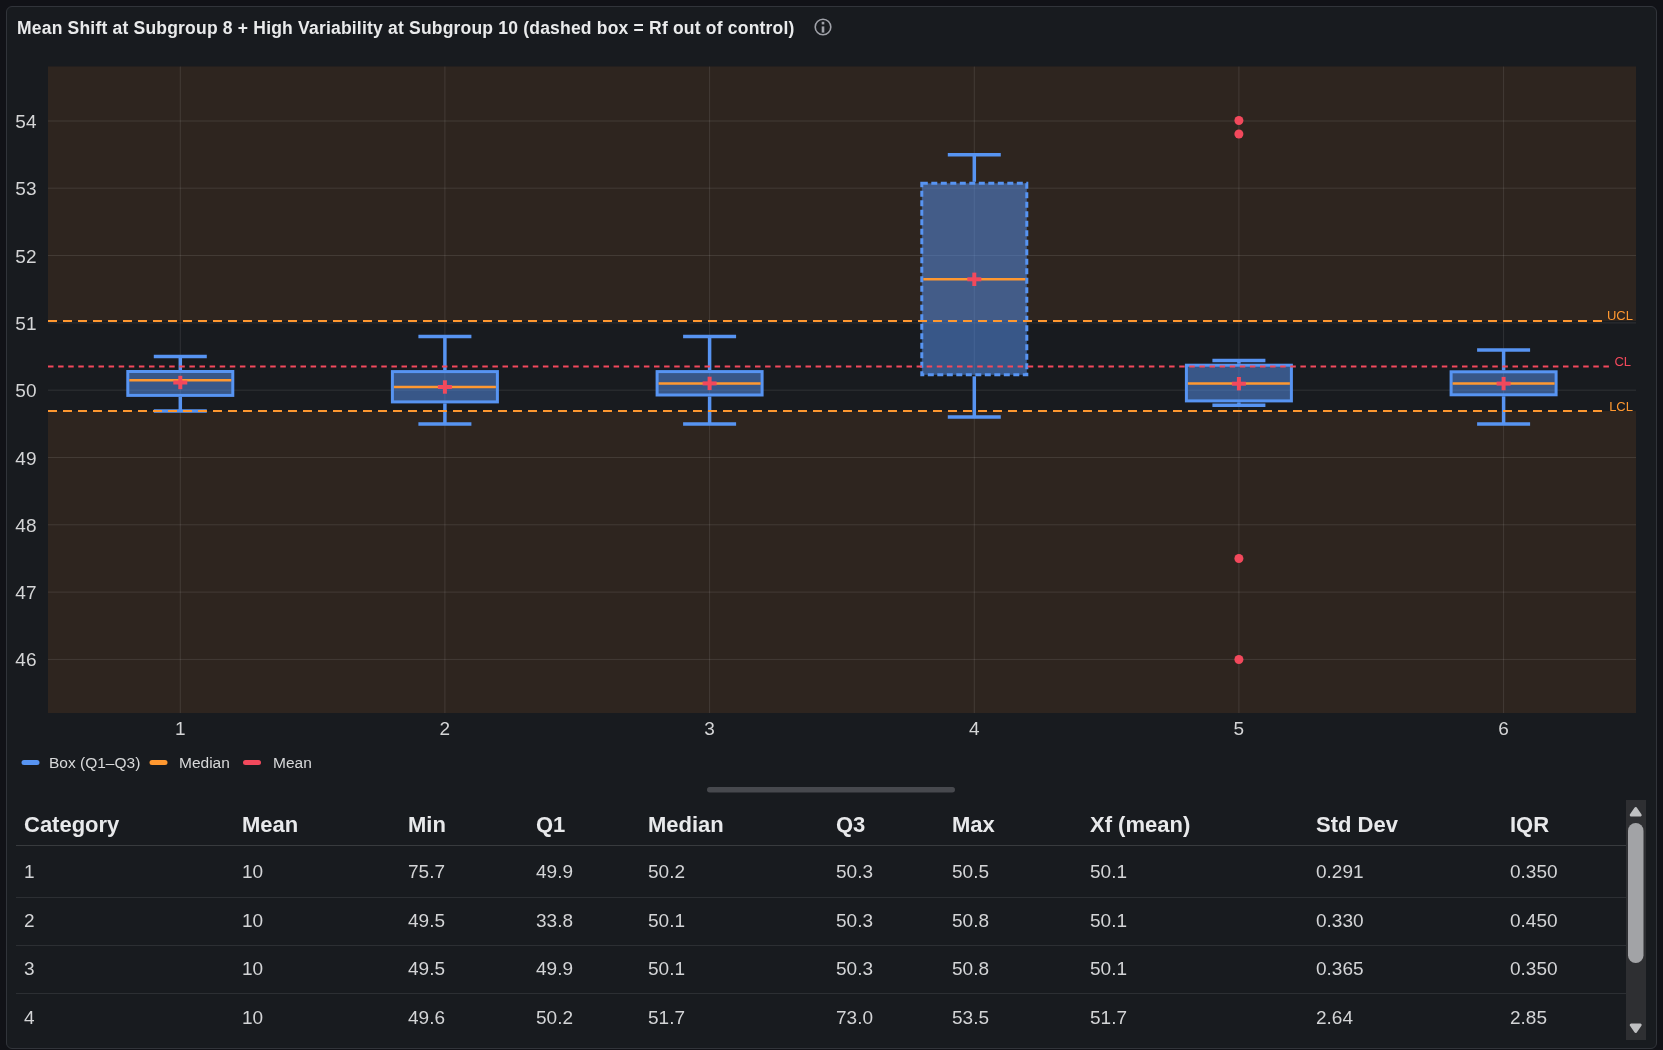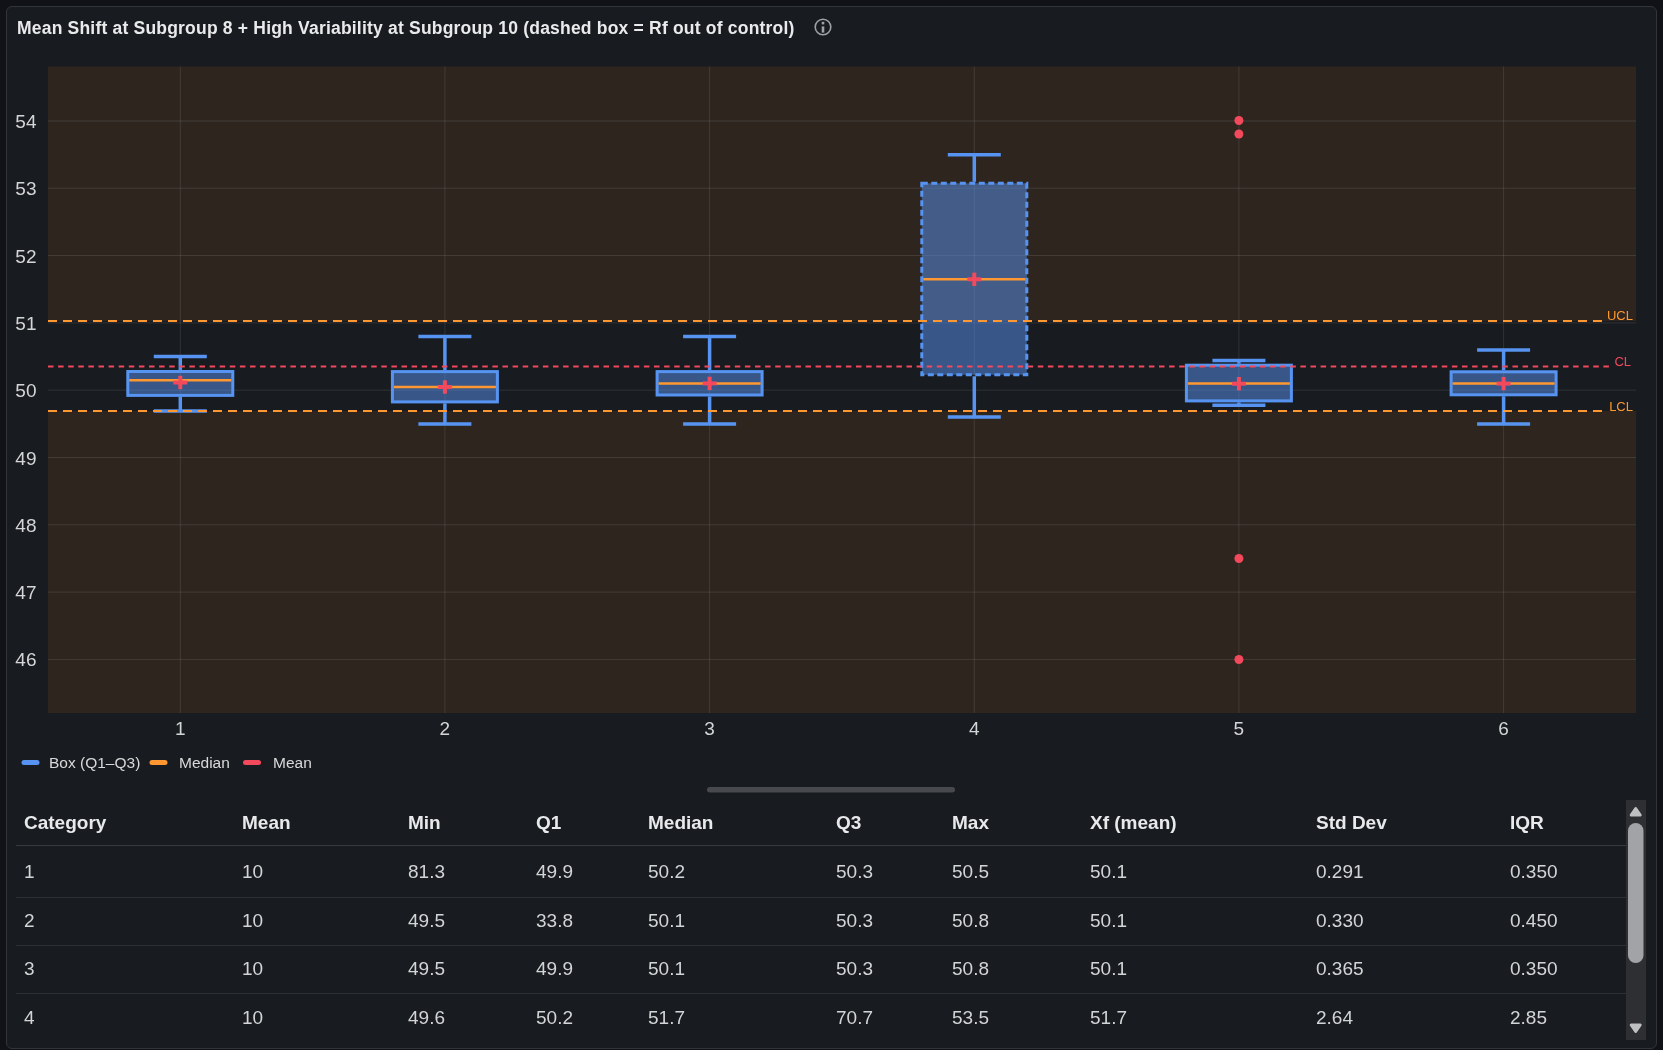--- a/index.html
+++ b/index.html
@@ -3,21 +3,21 @@
 <meta charset="utf-8">
 <style>
   html,body{margin:0;padding:0;}
   body{width:1663px;height:1050px;background:#111217;overflow:hidden;position:relative;
        font-family:"Liberation Sans", sans-serif;}
   .panel{position:absolute;left:6px;top:6px;width:1649px;height:1041px;
          background:#181b1f;border:1px solid #31343a;border-radius:6px;}
   .title{position:absolute;left:17px;top:18px;font-size:17.5px;font-weight:700;color:#e9eaeb;
          letter-spacing:0.2px;}
   .tbl-txt{position:absolute;font-size:19px;color:#d3d4d6;}
-  .tbl-hdr{position:absolute;font-size:19px;font-weight:700;color:#e8e9eb;}
+  .tbl-hdr{position:absolute;font-size:22px;font-weight:700;color:#e8e9eb;}
   .sep{position:absolute;left:16px;width:1610px;height:1px;background:rgba(255,255,255,0.09);}
 </style>
 </head>
 <body>
 <div class="panel"></div>
 <div class="title">Mean Shift at Subgroup 8 + High Variability at Subgroup 10 (dashed box = Rf out of control)</div>
 
 <svg id="chart" width="1663" height="800" style="position:absolute;left:0;top:0">
   <g stroke="#9fa1a8" fill="none" stroke-width="1.6">
     <circle cx="823" cy="27" r="7.8"></circle>
@@ -153,21 +153,21 @@
   <div class="tbl-hdr" style="left:952px;top:811.5px">Max</div>
   <div class="tbl-hdr" style="left:1090px;top:811.5px">Xf (mean)</div>
   <div class="tbl-hdr" style="left:1316px;top:811.5px">Std Dev</div>
   <div class="tbl-hdr" style="left:1510px;top:811.5px">IQR</div>
   <div class="sep" style="top:845.0px;background:rgba(255,255,255,0.14)"></div>
   <div class="sep" style="top:896.5px"></div>
   <div class="sep" style="top:944.8px"></div>
   <div class="sep" style="top:993.2px"></div>
   <div class="tbl-txt" style="left:24px;top:860.5px">1</div>
   <div class="tbl-txt" style="left:242px;top:860.5px">10</div>
-  <div class="tbl-txt" style="left:408px;top:860.5px">81.3</div>
+  <div class="tbl-txt" style="left:408px;top:860.5px">75.7</div>
   <div class="tbl-txt" style="left:536px;top:860.5px">49.9</div>
   <div class="tbl-txt" style="left:648px;top:860.5px">50.2</div>
   <div class="tbl-txt" style="left:836px;top:860.5px">50.3</div>
   <div class="tbl-txt" style="left:952px;top:860.5px">50.5</div>
   <div class="tbl-txt" style="left:1090px;top:860.5px">50.1</div>
   <div class="tbl-txt" style="left:1316px;top:860.5px">0.291</div>
   <div class="tbl-txt" style="left:1510px;top:860.5px">0.350</div>
   <div class="tbl-txt" style="left:24px;top:909.6px">2</div>
   <div class="tbl-txt" style="left:242px;top:909.6px">10</div>
   <div class="tbl-txt" style="left:408px;top:909.6px">49.5</div>
@@ -186,21 +186,21 @@
   <div class="tbl-txt" style="left:836px;top:958.0px">50.3</div>
   <div class="tbl-txt" style="left:952px;top:958.0px">50.8</div>
   <div class="tbl-txt" style="left:1090px;top:958.0px">50.1</div>
   <div class="tbl-txt" style="left:1316px;top:958.0px">0.365</div>
   <div class="tbl-txt" style="left:1510px;top:958.0px">0.350</div>
   <div class="tbl-txt" style="left:24px;top:1006.6px">4</div>
   <div class="tbl-txt" style="left:242px;top:1006.6px">10</div>
   <div class="tbl-txt" style="left:408px;top:1006.6px">49.6</div>
   <div class="tbl-txt" style="left:536px;top:1006.6px">50.2</div>
   <div class="tbl-txt" style="left:648px;top:1006.6px">51.7</div>
-  <div class="tbl-txt" style="left:836px;top:1006.6px">70.7</div>
+  <div class="tbl-txt" style="left:836px;top:1006.6px">73.0</div>
   <div class="tbl-txt" style="left:952px;top:1006.6px">53.5</div>
   <div class="tbl-txt" style="left:1090px;top:1006.6px">51.7</div>
   <div class="tbl-txt" style="left:1316px;top:1006.6px">2.64</div>
   <div class="tbl-txt" style="left:1510px;top:1006.6px">2.85</div>
 </div>
 
 <div style="position:absolute;left:1626px;top:800px;width:19.5px;height:240px;background:#2e2f32;"></div>
 <svg width="20" height="245" style="position:absolute;left:1626px;top:800px">
   <path d="M 9.7 8.5 L 14.2 15 L 5.2 15 Z" fill="#bfc0c2" stroke="#bfc0c2" stroke-width="3" stroke-linejoin="round"></path>
   <rect x="2" y="23" width="15.5" height="140" rx="7.7" fill="#a2a3a6"></rect>

